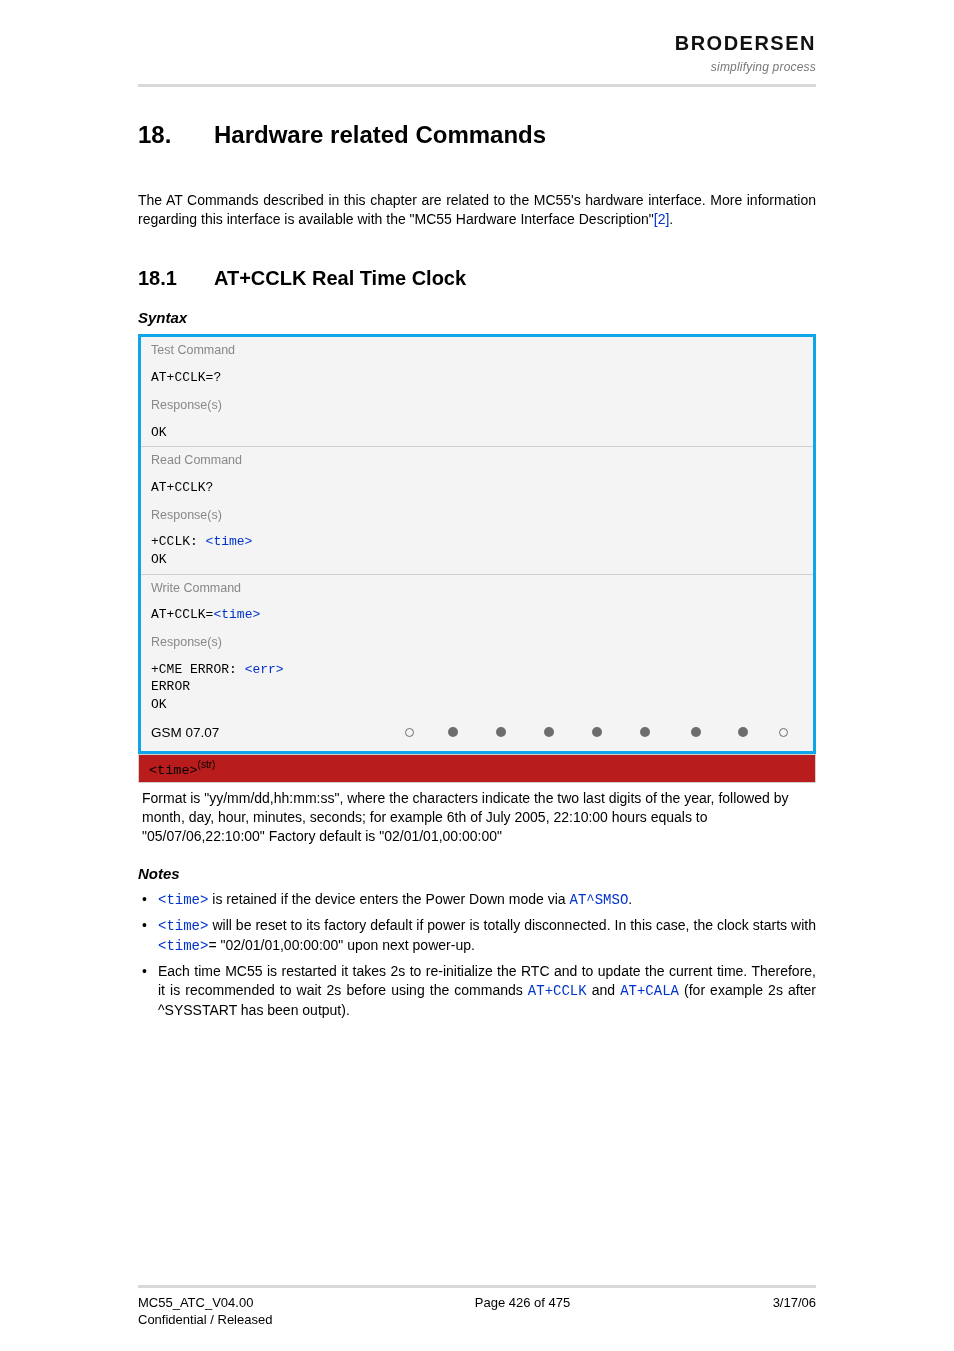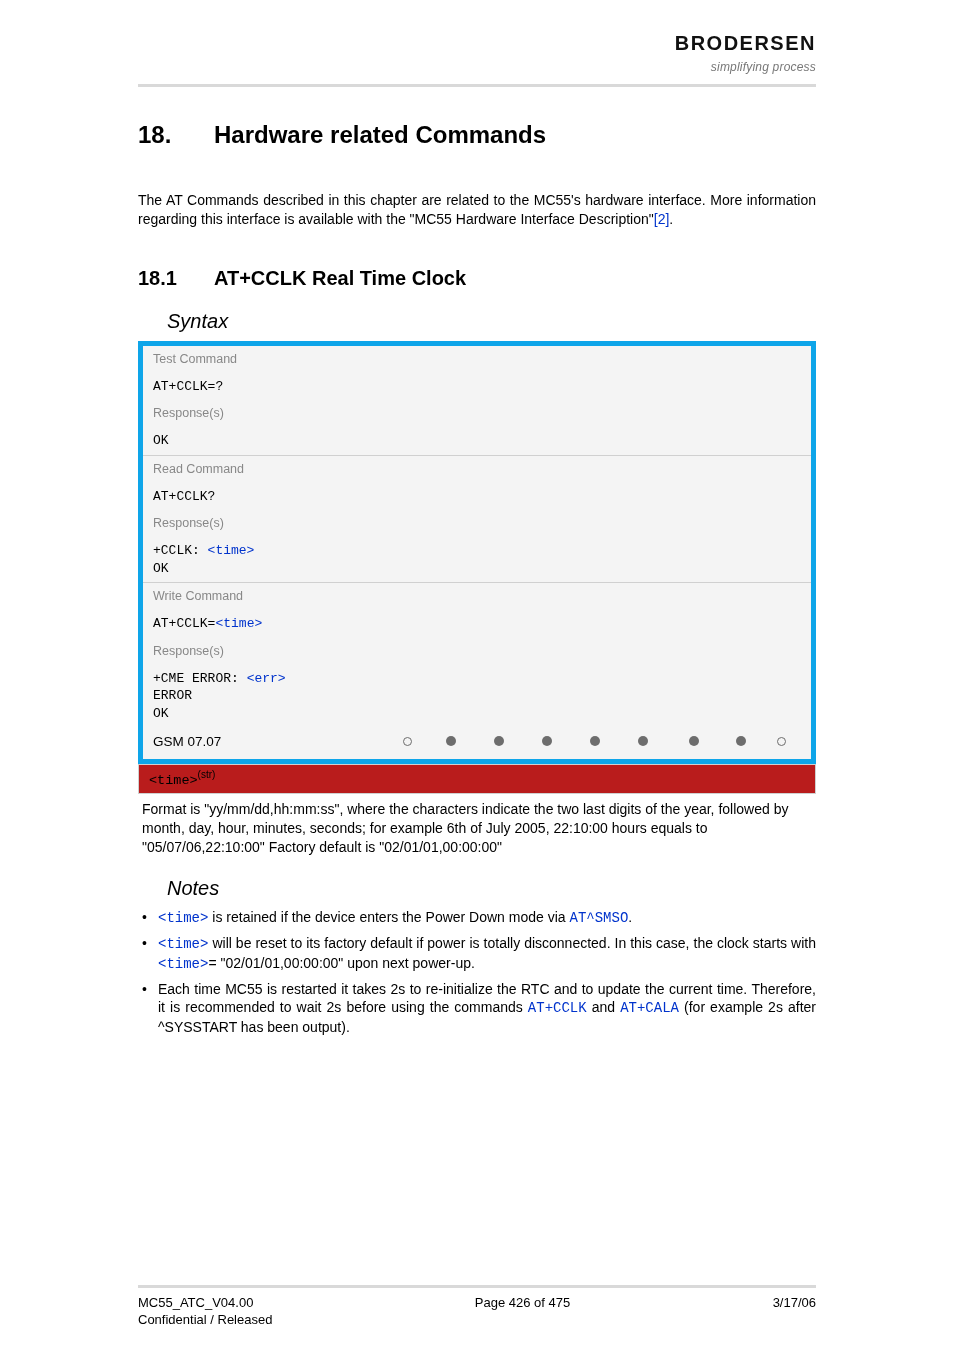--- a/index.html
+++ b/index.html
@@ -58,29 +58,28 @@
     margin-bottom: 36px;
   }
   .link { color: #0033cc; }
   h2.subsection {
     font-size: 20px;
     font-weight: bold;
     margin-bottom: 16px;
   }
   h2.subsection .secnum { display: inline-block; width: 76px; }
   .subhead {
-    font-weight: normal;
+    font-weight: bold;
     font-style: italic;
-    font-size: 20px;
+    font-size: 15px;
     margin-bottom: 6px;
     margin-top: 14px;
-    margin-left: 29px;
   }
   .syntax-box {
-    border: 5px solid #0ea5e9;
+    border: 3px solid #0ea5e9;
     background: #f4f4f4;
     font-size: 13px;
   }
   .sb-row { padding: 5px 10px; }
   .sb-divider { border-top: 1px solid #d0d0d0; }
   .sb-label { color: #888; font-size: 12.5px; }
   .mono { font-family: "Courier New", monospace; }
   .kw { color: #0033cc; }
   .ref-row {
     display: flex;

